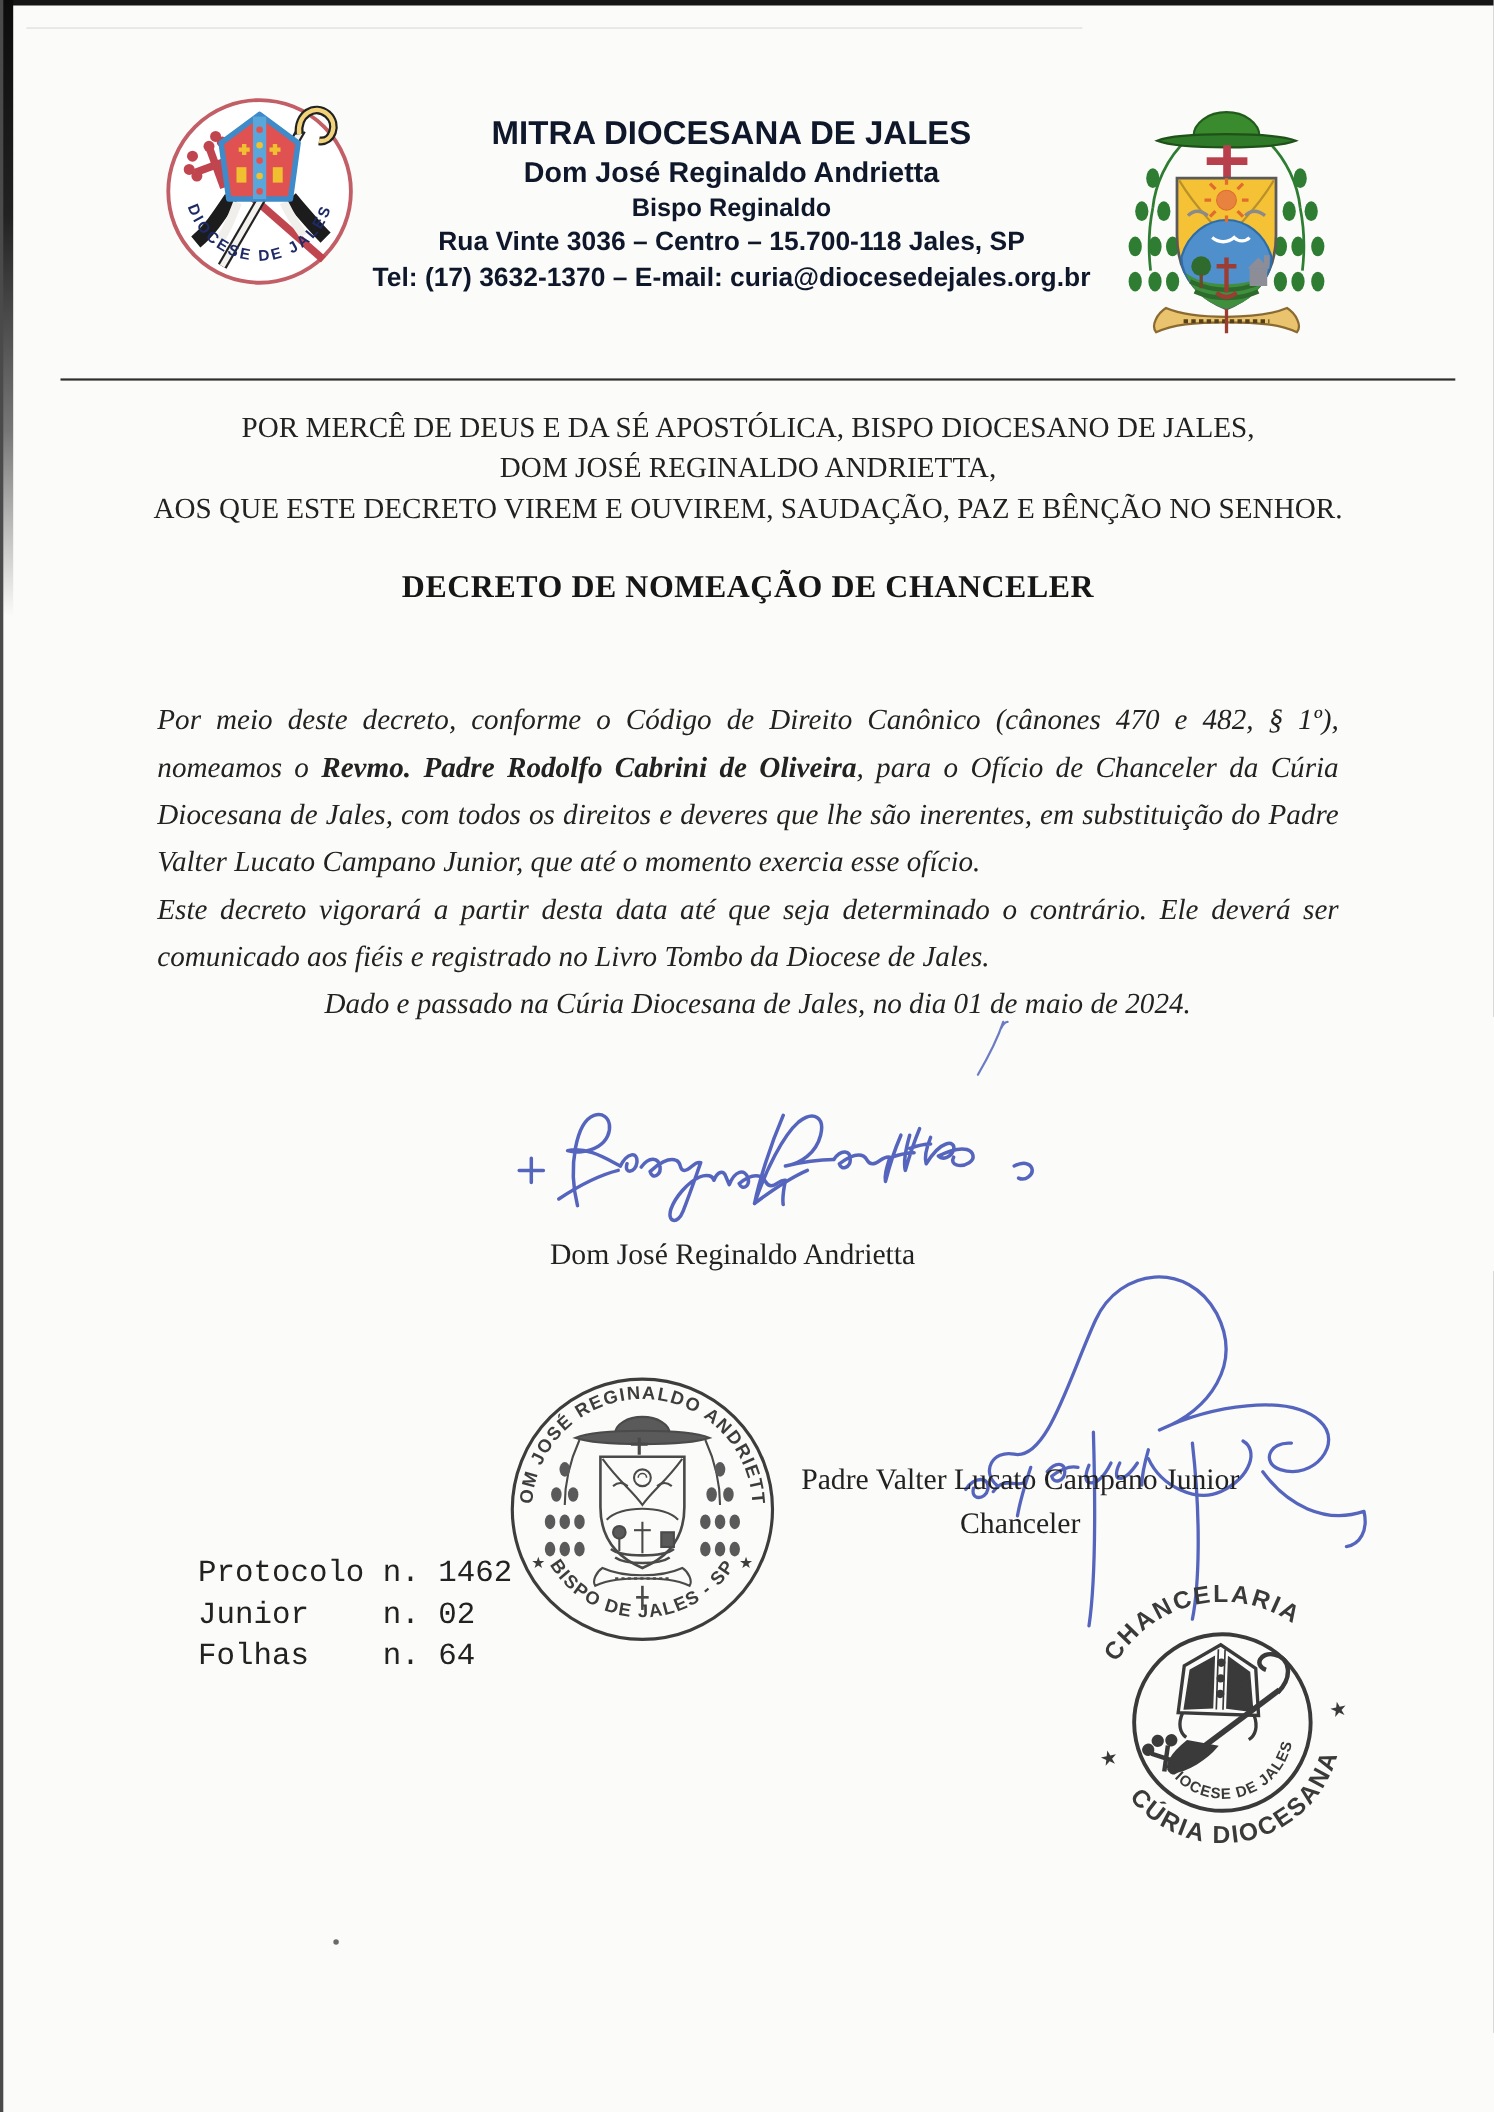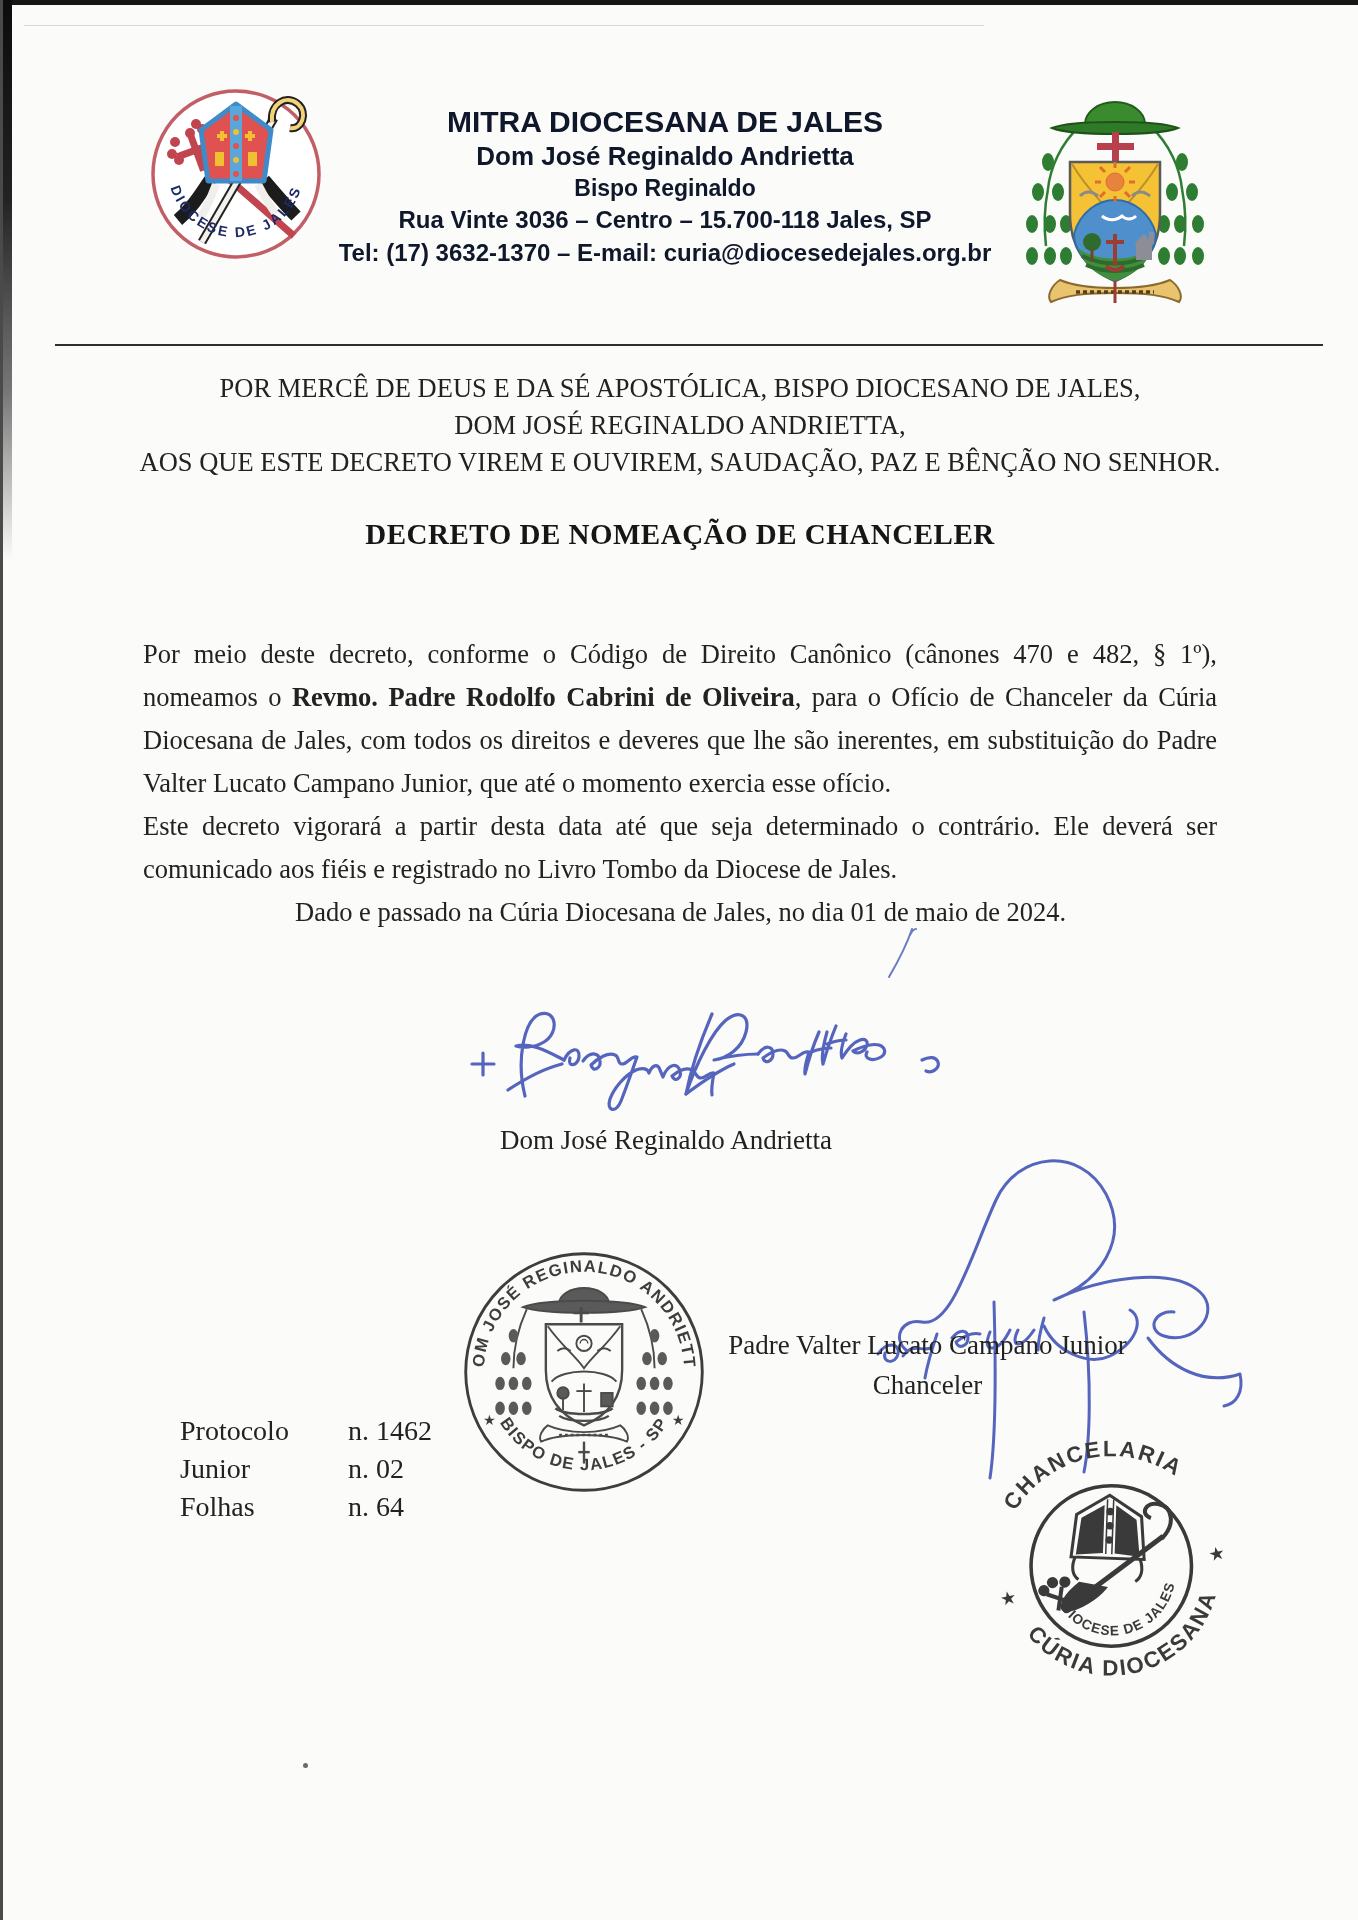--- a/index.html
+++ b/index.html
@@ -25,39 +25,39 @@
   .arms-right{position:absolute;left:1020px;top:84px;width:190px;height:220px;}
   .rule{position:absolute;left:55px;top:344px;width:1268px;height:2px;background:#2e2e2e;}
 
   
   .preamble{position:absolute;left:60px;top:370px;width:1240px;text-align:center;
         font-size:26.5px;line-height:37px;color:#222;}
   .doc-title{position:absolute;left:60px;top:518px;width:1240px;text-align:center;
         font-size:29px;font-weight:bold;letter-spacing:.5px;color:#161616;}
 
   
-  .bodycol{position:absolute;left:143px;top:633px;width:1074px;font-size:26.5px;line-height:43px;color:#222;}
+  .bodycol{position:absolute;left:143px;top:633px;width:1074px;font-size:26.5px;line-height:43px;color:#222;font-style:italic;}
   .bodycol p{margin:0;}
   .p-just{text-align:justify;}
   .p2{margin-top:17px;}
   .p3{margin-top:17px;padding-left:152px;}
   .bold{font-weight:bold;}
 
   
   .sig-bishop{position:absolute;left:450px;top:998px;width:510px;height:115px;}
   .pen-mark{position:absolute;left:882px;top:925px;width:40px;height:58px;}
   .bishop-name-block{position:absolute;left:416px;top:1120px;width:500px;text-align:center;
         font-size:27px;line-height:40px;color:#222;}
   .sig-chancellor{position:absolute;left:848px;top:1142px;width:400px;height:370px;pointer-events:none;}
   .chan-name-block{position:absolute;left:655px;top:1325px;width:545px;text-align:center;
         font-size:27px;line-height:40px;color:#222;}
 
   
   .registry{position:absolute;left:180px;top:1412px;font-size:28px;line-height:38px;color:#222;}
-  .reg-row{display:flex;}
+  .reg-row{display:flex;font-family:Liberation Mono, monospace;}
   .reg-label{width:168px;}
 
   
   .stamp-bishop{position:absolute;left:460px;top:1244px;width:248px;height:256px;}
   .stamp-chanc{position:absolute;left:978px;top:1428px;width:264px;height:264px;transform:rotate(-12deg);}
 </style>
 </head>
 <body>
 
 <div class="page">

